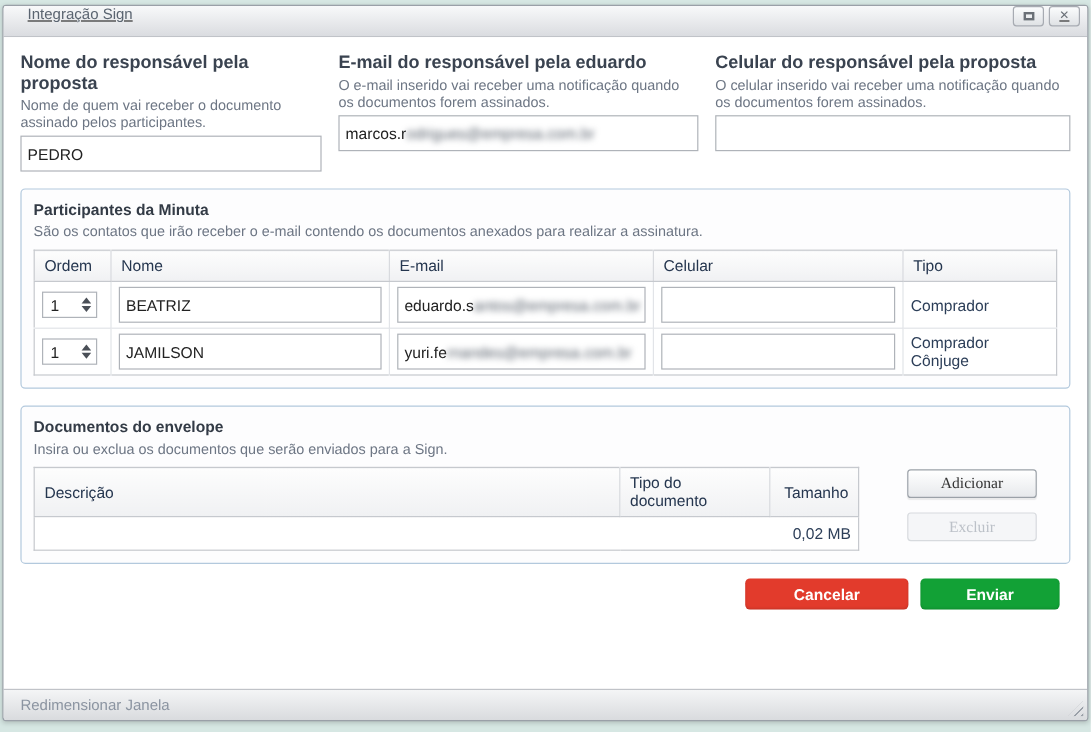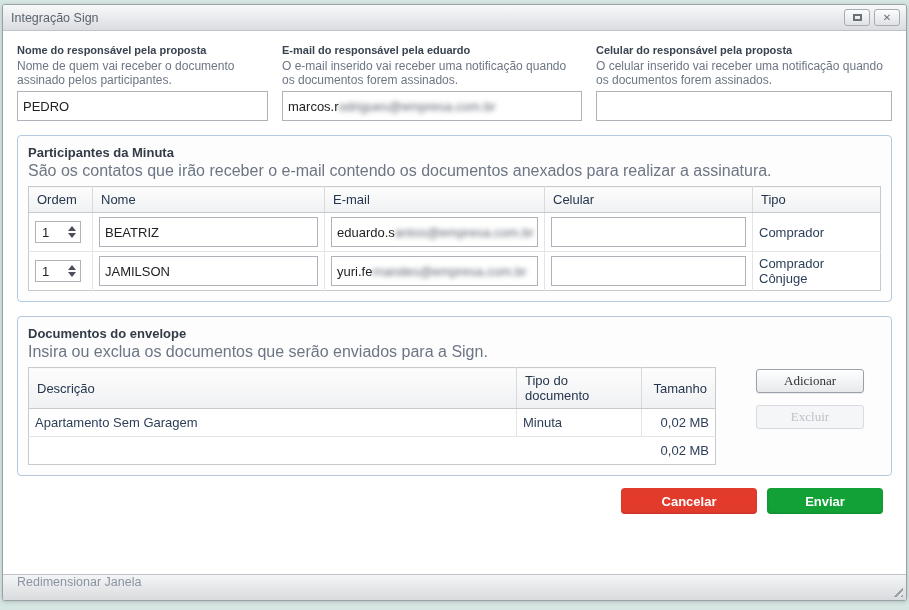--- a/index.html
+++ b/index.html
@@ -13,51 +13,51 @@
     position:absolute; left:2px; top:4px; right:2px; bottom:9px;
     background:#fff; border:1px solid #9aa0a8; border-radius:3px;
     box-shadow:0 1px 4px rgba(0,0,0,.18);
     display:flex; flex-direction:column; overflow:hidden;
   }
   
   .titlebar {
     height:26px; flex:0 0 26px;
     background:linear-gradient(#f8f9fa,#dadce0);
     border-bottom:1px solid #c0c3c8;
-    display:flex; align-items:center; padding:0 6px 0 8px;
+    display:flex; padding:0 6px 0 20px;text-decoration:underline;
   }
   .titlebar .title { color:#5a6470; font-size:12.5px; flex:1; }
   .winbtn {
     width:26px; height:17px; margin-left:4px;
     background:linear-gradient(#fbfcfd,#dfe2e5);
     border:1px solid #a7abb2; border-radius:3px;
     display:flex; align-items:center; justify-content:center;
     color:#6a7077; font-size:10px; font-weight:bold; cursor:pointer;
   }
   .max-glyph { width:9px; height:7px; border:2px solid #6a7077; display:block; }
   
   .content { flex:1; background:#fff; padding:13px 14px 0 14px; position:relative; }
   .fields-row { display:flex; gap:14px; }
   .fcol1 { width:251px; } .fcol2 { width:300px; } .fcol3 { flex:1; }
-  .flabel { font-weight:bold; color:#3a4350; font-size:11px; margin-bottom:3px; }
+  .flabel { font-weight:bold; color:#3a4350; font-size:15px; margin-bottom:3px; }
   .fhelp  { color:#6d7684; font-size:12px; line-height:14px; min-height:28px; margin-bottom:4px; }
   .tbox, input.tbox {
     width:100%; height:22px; border:1px solid #afb3b9; background:#fff;
     font-family:inherit; font-size:13px; color:#222; padding:14px 5px;
     display:flex; align-items:center; overflow:hidden; white-space:nowrap;
   }
   input.tbox { display:block; line-height:20px; }
   .blur { filter:blur(2.6px); color:#5b636e; user-select:none; }
   
   .section {
     margin-top:14px; border:1px solid #b3c9dd; border-radius:4px;
     background:#fdfdfe; padding:8px 10px 10px 10px;
   }
   .sec-title { font-weight:bold; color:#333b46; font-size:13px; line-height:17px; }
-  .sec-sub   { color:#6d7684; font-size:16px; line-height:16px; margin:2px 0 7px 0; }
+  .sec-sub   { color:#6d7684; font-size:12px; line-height:16px; margin:2px 0 7px 0; }
   table { border-collapse:collapse; table-layout:fixed; }
   .grid { width:100%; border:1px solid #c6c9ce; background:#fff; }
   .grid th {
     background:linear-gradient(#fdfdfd,#f0f1f3);
     color:#25364f; font-weight:normal; font-size:13px; text-align:left;
     padding:5px 8px; border-bottom:1px solid #c6c9ce; border-right:1px solid #d8dade;
     height:26px;
   }
   .grid th:last-child { border-right:none; }
   .grid td {
@@ -99,21 +99,21 @@
     font-family:inherit; font-size:13px; cursor:pointer; padding:0 10px;
     box-shadow:inset 0 -1px 2px rgba(0,0,0,.15);
   }
   .cancel { width:136px; background:#e23b2c; }
   .send   { width:116px; background:#12a136; }
   
   .statusbar {
     height:26px; flex:0 0 26px;
     background:linear-gradient(#f4f5f6,#d9dbde);
     border-top:1px solid #c0c3c8;
-    display:flex; padding:0 10px 0 14px;
+    display:flex; align-items:center; padding:0 10px 0 14px;
     color:#8b94a1; font-size:12.5px; position:relative;
   }
   .grip {
     position:absolute; right:3px; bottom:3px; width:13px; height:13px;
     background:repeating-linear-gradient(135deg, transparent 0 3px, #9aa0a8 3px 4.5px);
     clip-path:polygon(100% 0, 100% 100%, 0 100%);
     cursor:nwse-resize;
   }
 </style>
 </head>
@@ -238,25 +238,20 @@
               <col style="width:74px">
             </colgroup>
           <thead>
             <tr>
               <th>Descrição</th>
               <th>Tipo do documento</th>
               <th class="size">Tamanho</th>
             </tr>
           </thead>
           <tbody>
-            <tr>
-              <td>Apartamento Sem Garagem</td>
-              <td>Minuta</td>
-              <td class="size">0,02 MB</td>
-            </tr>
             <tr class="total">
               <td></td>
               <td></td>
               <td class="size">0,02 MB</td>
             </tr>
           </tbody>
         </table>
         <div class="doc-btns">
           <button class="gbtn">Adicionar</button>
           <button class="gbtn" disabled="">Excluir</button>

